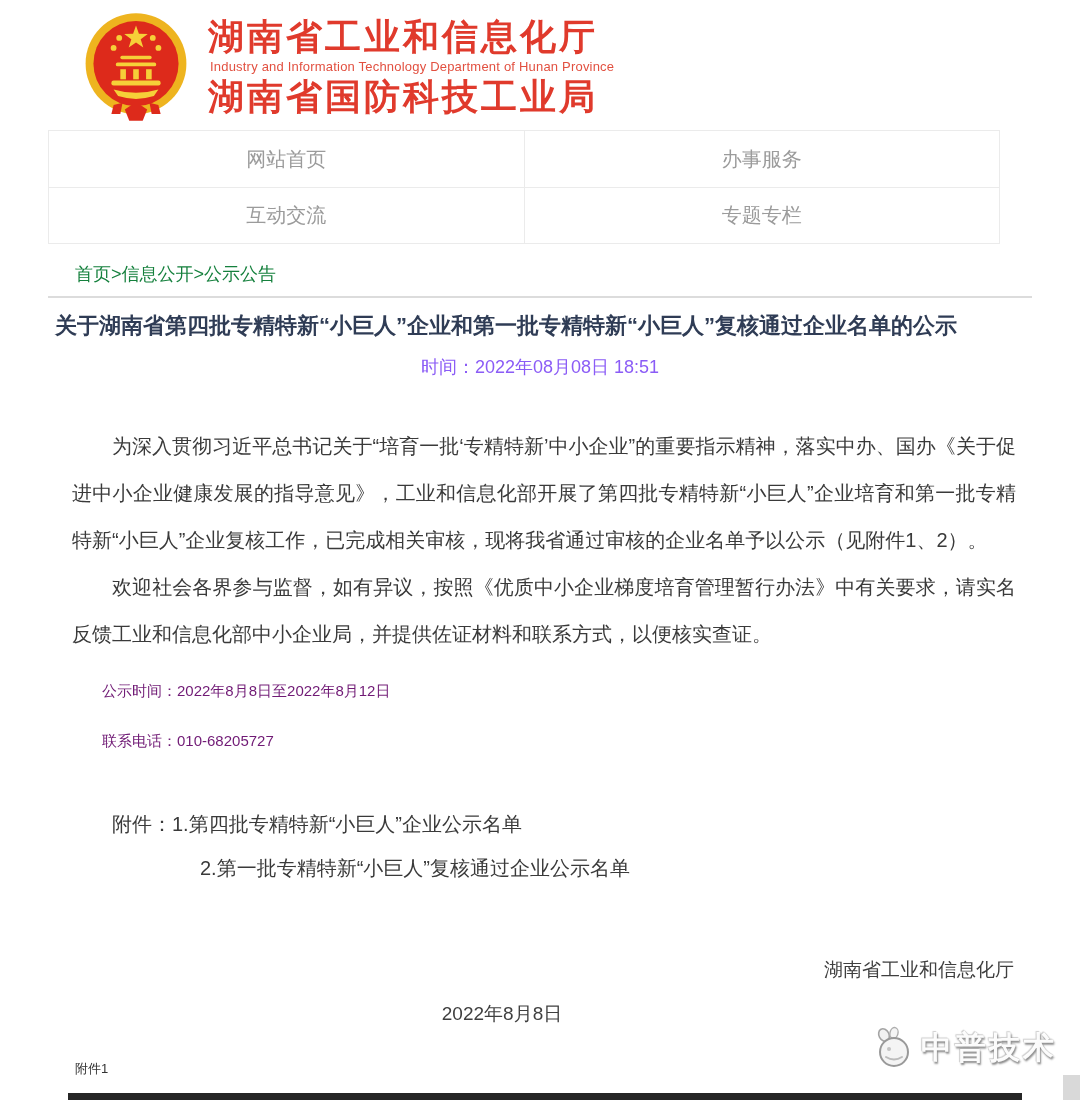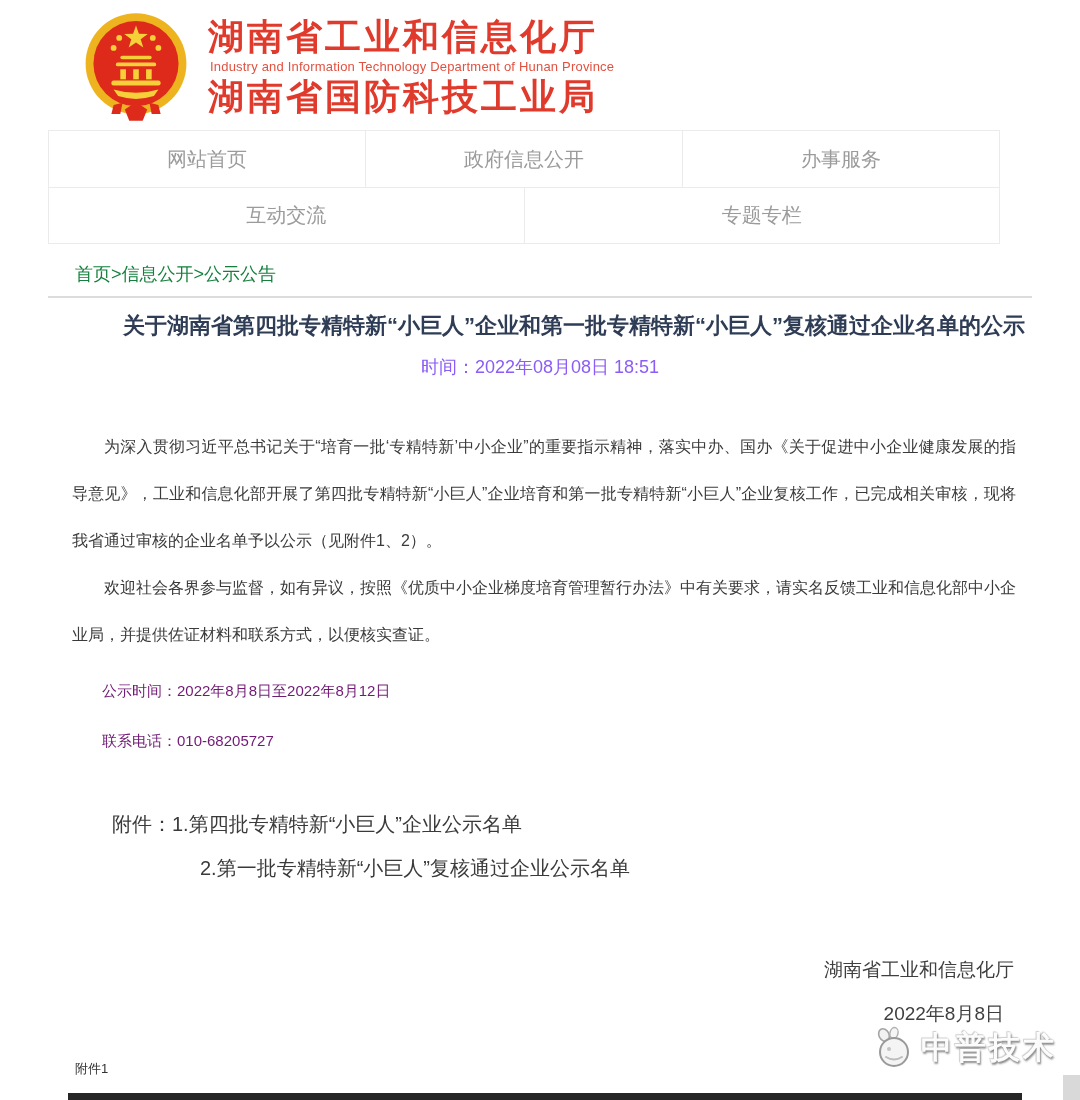--- a/index.html
+++ b/index.html
@@ -19,38 +19,38 @@
   
   .nav { margin:4px 0 0 48px; width:952px; border:1px solid #ebebeb; background:#fff; }
   .nav-row { display:flex; height:56px; }
   .nav-row + .nav-row { border-top:1px solid #ebebeb; }
   .nav-cell { flex:1; display:flex; align-items:center; justify-content:center;
               font-size:20px; color:#9b9b9b; cursor:pointer; }
   .nav-cell + .nav-cell { border-left:1px solid #ebebeb; }
   
   .breadcrumb { margin:18px 0 0 75px; font-size:18px; color:#15803d; }
   .rule { margin:10px 48px 0 48px; border-top:2px solid #dcdcdc; }
-  .article-title { margin:14px 55px 0 55px; text-align:right;
+  .article-title { margin:14px 55px 0 55px; text-align:left;
                    font-size:22px; font-weight:bold; color:#2f3c55; line-height:28px; }
   .article-time { margin-top:15px; text-align:center; font-size:18px; color:#8b5cf6; }
   
-  .body-text { margin:44px 64px 0 72px; font-size:16px; line-height:47px;
+  .body-text { margin:44px 64px 0 72px; font-size:20px; line-height:47px;
                color:#3a3a3a; text-align:justify; }
   .body-text p { margin:0; text-indent:2em; }
   .info-line { margin:12px 64px 0 72px; font-size:15px; color:#701a75;
                line-height:38px; text-indent:2em; }
   .info-line.first { margin-top:14px; }
   
   .attach { margin:48px 64px 0 72px; font-size:20px; color:#3a3a3a; line-height:32px; }
   .attach-line1 { text-indent:2em; }
   .attach-line2 { margin-top:12px; padding-left:128px; }
   
   .signature { margin-top:64px; font-size:19px; color:#3f3f3f; line-height:44px; }
   .sig-org  { text-align:right; padding-right:66px; }
-  .sig-date { text-align:right; padding-right:76px; }
+  .sig-date { text-align:center; padding-right:76px; }
   
   .annex-label { margin:24px 0 0 75px; font-size:13px; color:#333; }
   
   .table-bottom-bar { position:absolute; left:68px; top:1093px; width:954px;
                       height:7px; background:#262626; }
   .corner-block { position:absolute; left:1063px; top:1075px; width:17px;
                   height:25px; background:#d9d9d9; }
   
   .watermark { position:absolute; left:872px; top:1026px; display:flex;
                align-items:center; gap:5px; pointer-events:none;font-family:Liberation Serif, serif; }
@@ -85,21 +85,20 @@
   <div class="header-titles">
     <div class="org-cn">湖南省工业和信息化厅</div>
     <div class="org-en">Industry and Information Technology Department of Hunan Province</div>
     <div class="org-cn">湖南省国防科技工业局</div>
   </div>
 </div>
 
 <div class="nav">
   <div class="nav-row">
     <div class="nav-cell">网站首页</div>
-    <div class="nav-cell">政府信息公开</div>
     <div class="nav-cell">办事服务</div>
   </div>
   <div class="nav-row">
     <div class="nav-cell">互动交流</div>
     <div class="nav-cell">专题专栏</div>
   </div>
 </div>
 
 <div class="breadcrumb">首页&gt;信息公开&gt;公示公告</div>
 <div class="rule"></div>

